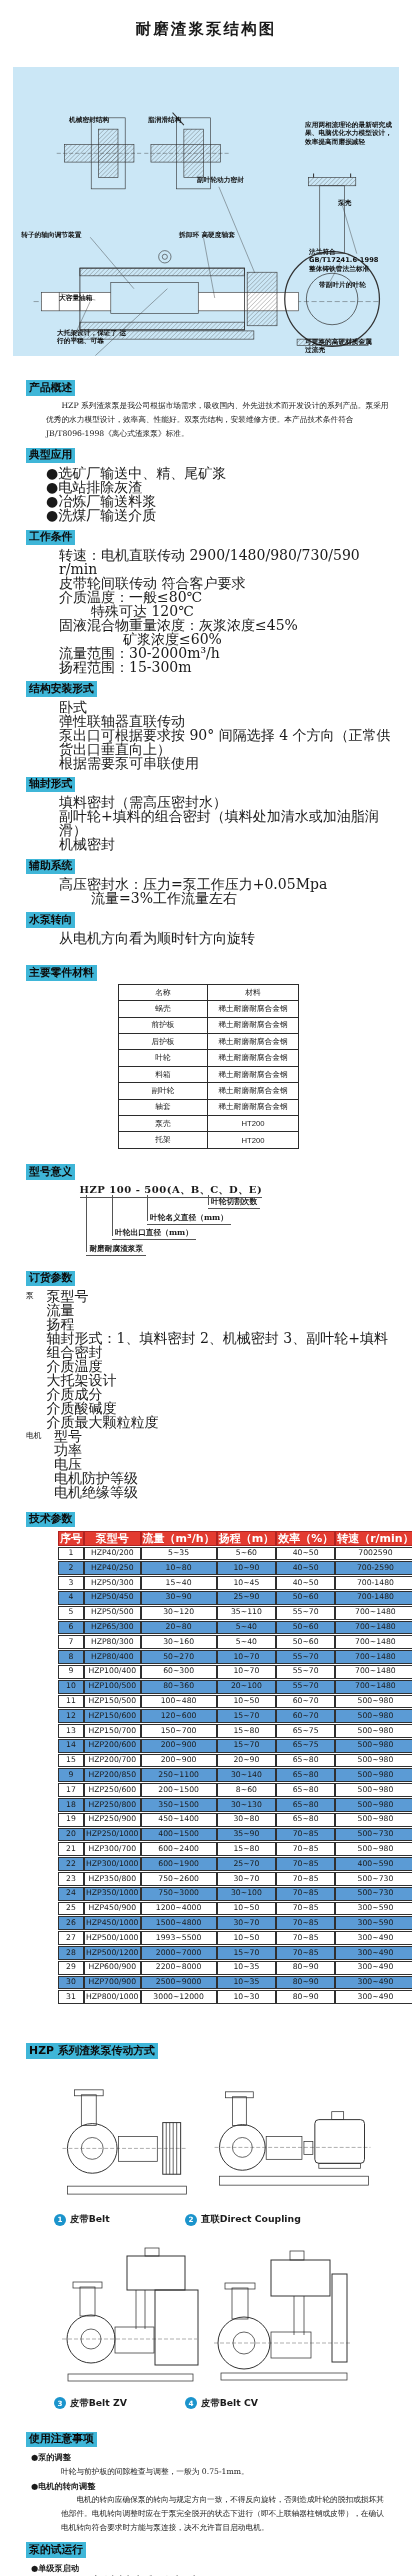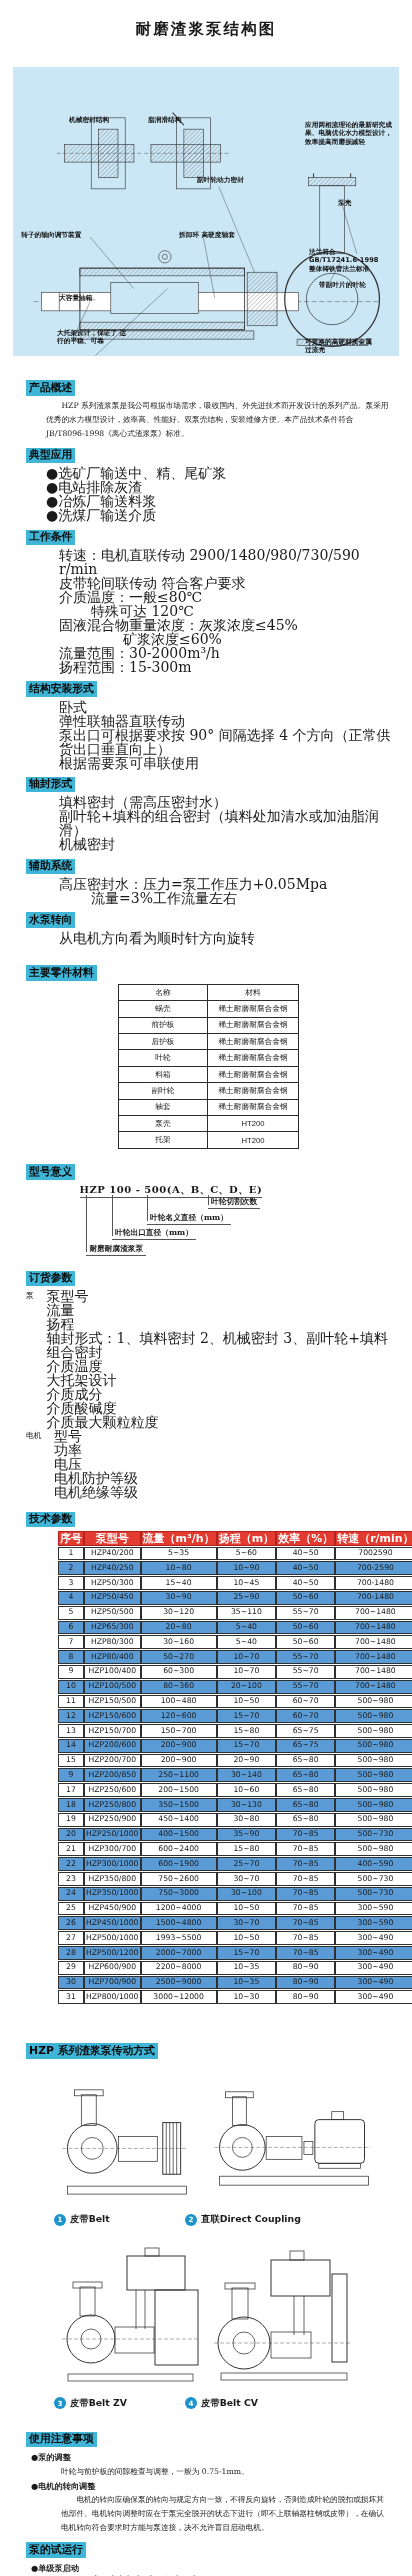--- a/index.html
+++ b/index.html
@@ -441,21 +441,21 @@
             <td>HZP200/850</td>
             <td>250~1100</td>
             <td>30~140</td>
             <td>65~80</td>
             <td>500~980</td>
           </tr>
           <tr>
             <td>17</td>
             <td>HZP250/600</td>
             <td>200~1500</td>
-            <td>10~60</td>
+            <td>8~60</td>
             <td>65~80</td>
             <td>500~980</td>
           </tr>
           <tr class="alt">
             <td>18</td>
             <td>HZP250/800</td>
             <td>350~1500</td>
             <td>30~130</td>
             <td>65~80</td>
             <td>500~980</td>

